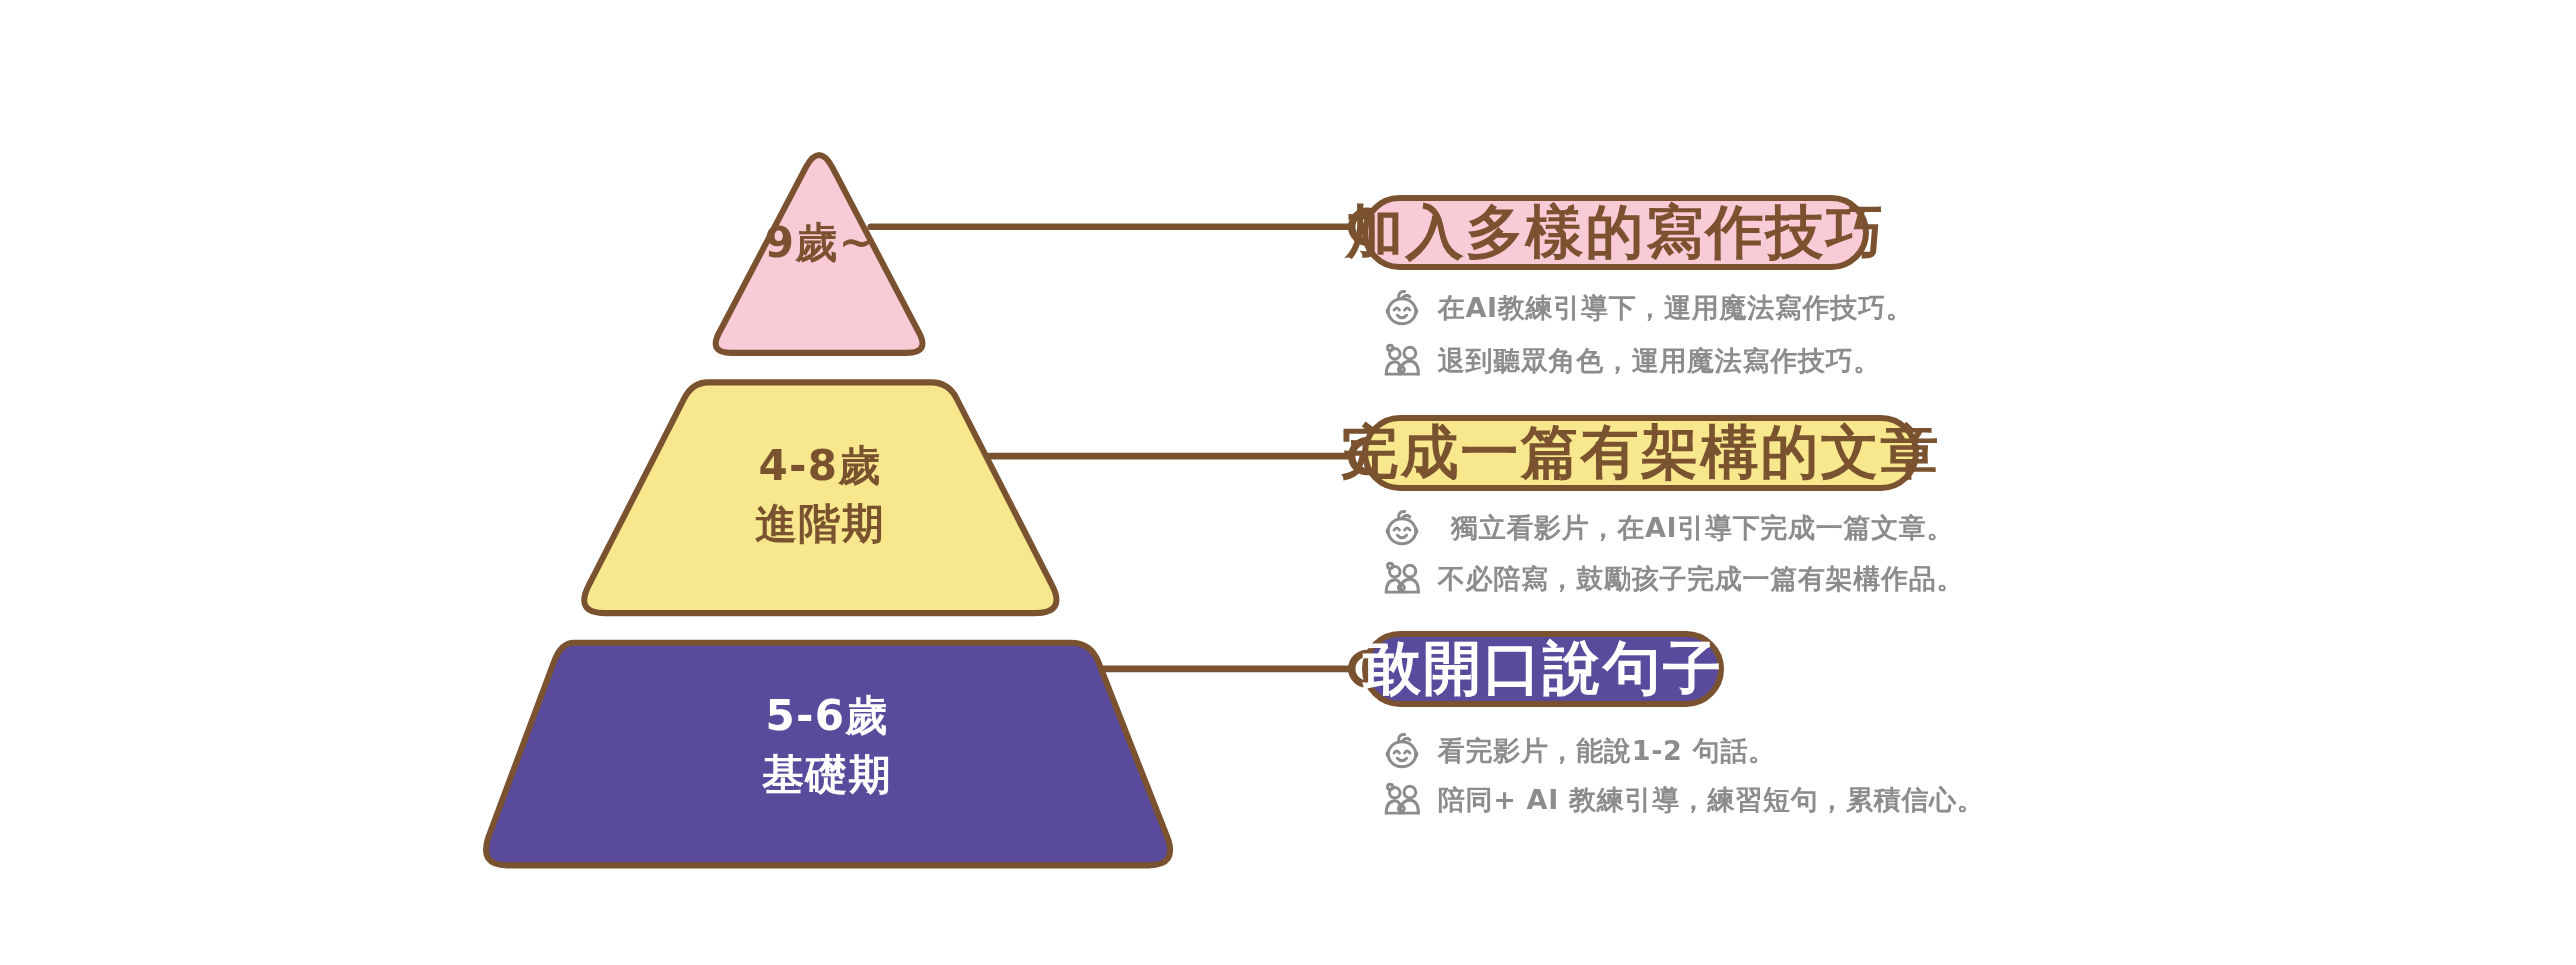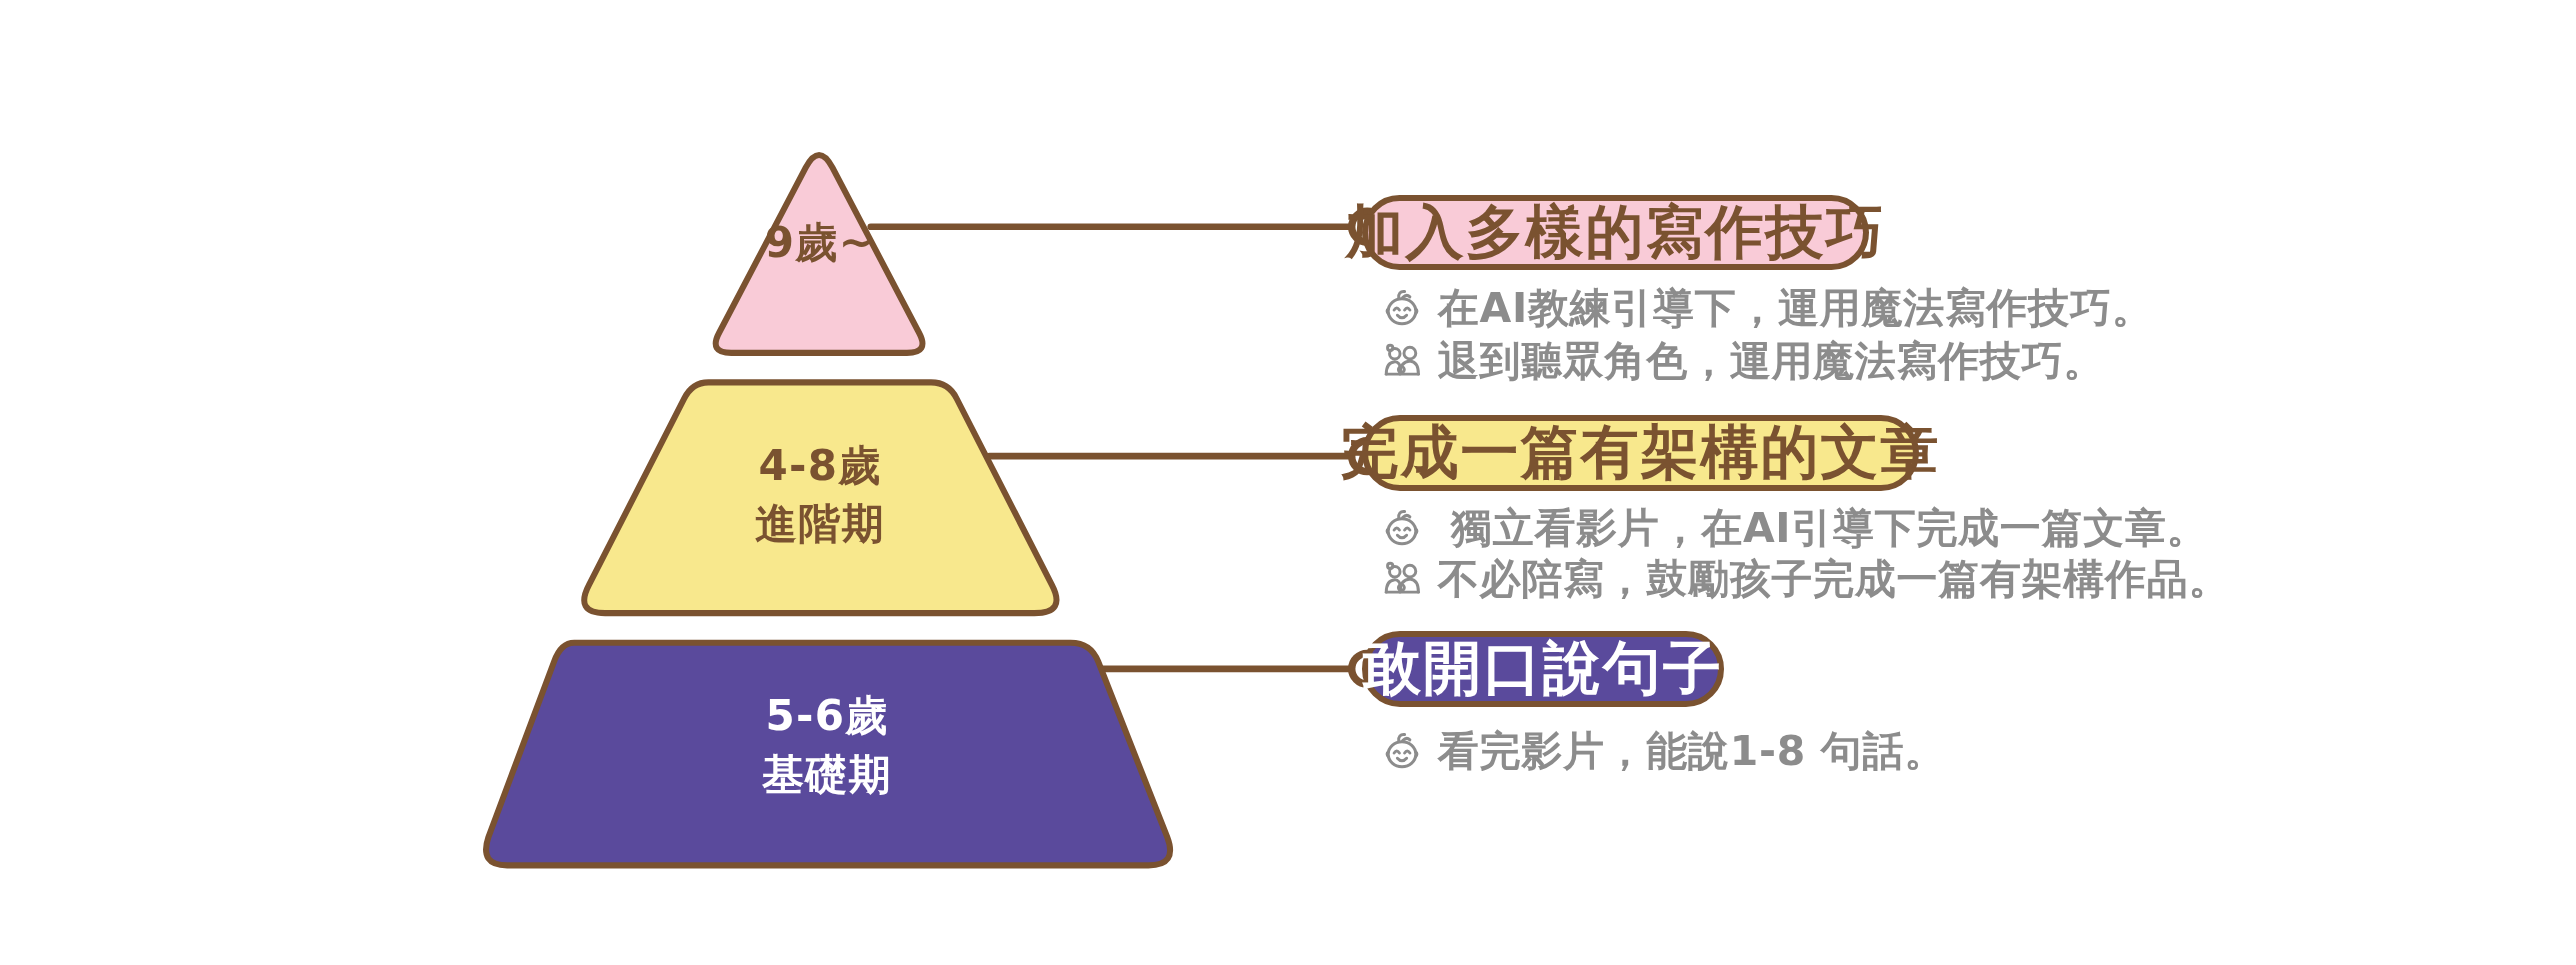--- a/index.html
+++ b/index.html
@@ -59,21 +59,21 @@
 
   .bullet {
     position: absolute;
     left: 1381px;
     height: 44px;
     display: flex;
     align-items: center;
     gap: 14.8px;
     color: #8c8c8c;
     font-weight: 700;
-    font-size: 41px;
+    font-size: 27px;
     letter-spacing: 0.7px;
     white-space: nowrap;
   }
   .bullet .icon { width: 42px; height: 42px; flex: 0 0 auto; }
   .bullet .icon svg { width: 42px; height: 42px; display: block; }
 
   .b1a { top: 286px; }
   .b1b { top: 339px; }
   .b2a { top: 506px; gap: 28px; }
   .b2b { top: 557px; }
@@ -185,17 +185,31 @@
       <svg viewBox="0 0 64 64" fill="none" stroke="#8c8c8c" stroke-width="4.5" stroke-linecap="round" stroke-linejoin="round">
         <ellipse cx="32" cy="37" rx="21" ry="19"></ellipse>
         <path d="M 11.5 33 Q 7 36 11.5 41"></path>
         <path d="M 52.5 33 Q 57 36 52.5 41"></path>
         <path d="M 27 17 Q 26 6 36 7 M 33 16 Q 39 10 44 15"></path>
         <path d="M 20 35 q 4 -6 8 0"></path>
         <path d="M 36 35 q 4 -6 8 0"></path>
         <path d="M 25 43 q 7 8 14 0"></path>
       </svg>
     </span>
-    <span>看完影片，能說1-8 句話。</span>
+    <span>看完影片，能說1-2 句話。</span>
+  </div>
+  <div class="bullet b3b">
+    <span class="icon">
+      <svg viewBox="0 0 64 64" fill="none" stroke="#8c8c8c" stroke-width="4.5" stroke-linecap="round" stroke-linejoin="round">
+        <circle cx="14" cy="12" r="4"></circle>
+        <circle cx="21" cy="21" r="8"></circle>
+        <circle cx="44" cy="20" r="9"></circle>
+        <path d="M 8 52 Q 8 34 21 33 Q 29 34 30 44"></path>
+        <path d="M 29 52 Q 29 33 44 32 Q 57 33 57 52"></path>
+        <circle cx="31" cy="45" r="4.5"></circle>
+        <path d="M 8 52 L 57 52"></path>
+      </svg>
+    </span>
+    <span>陪同+ AI 教練引導，練習短句，累積信心。</span>
   </div>
 
 </div>
 
 
 </body></html>

